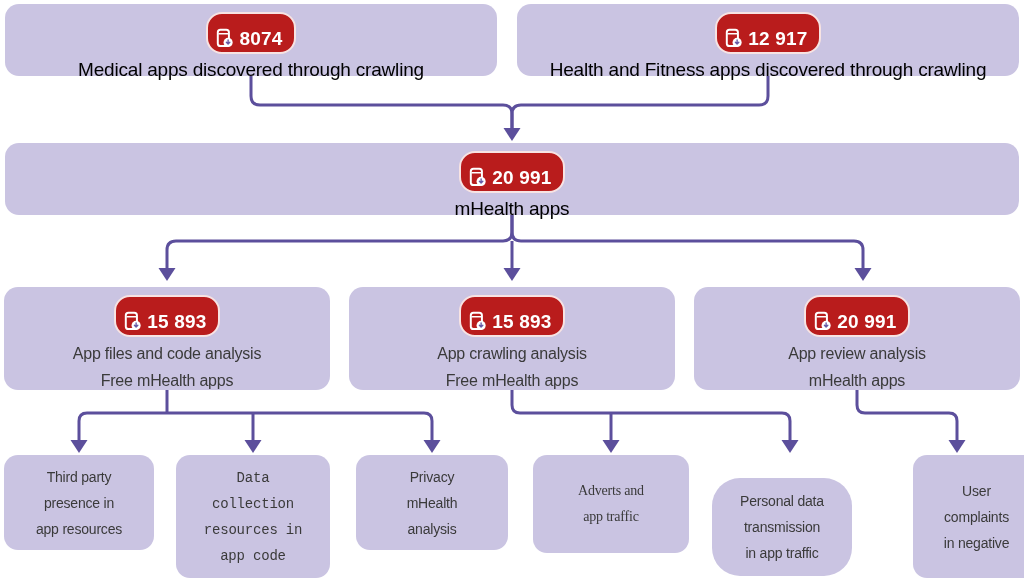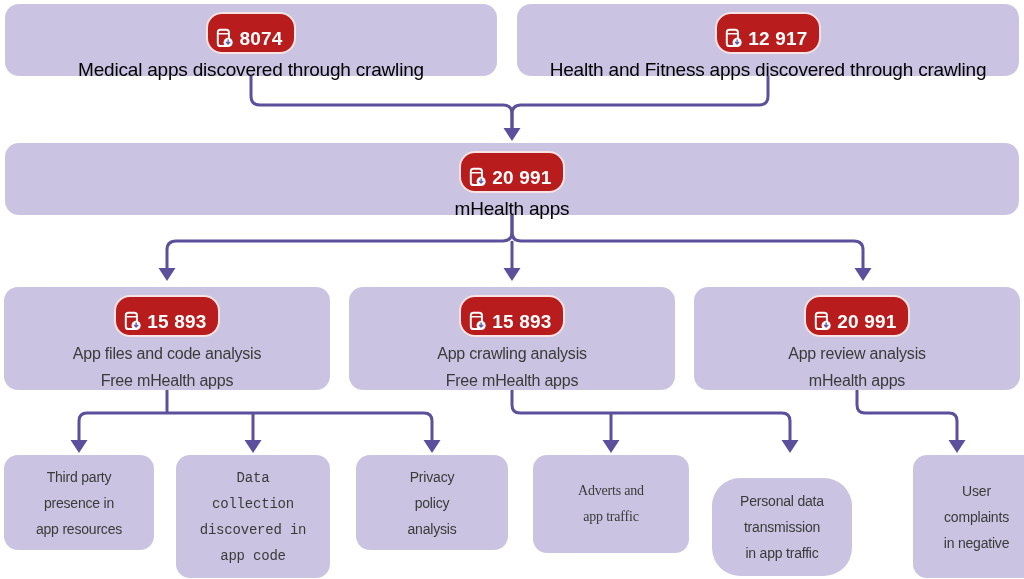--- a/index.html
+++ b/index.html
@@ -151,29 +151,29 @@
       <span class="line">Third party</span>
       <span class="line">presence in</span>
       <span class="line">app resources</span>
     </div>
   </div>
 
   <div class="node leaf" style="left:176px; top:455px; width:154px; height:123px;font-family:Liberation Mono, monospace;">
     <div>
       <span class="line">Data</span>
       <span class="line">collection</span>
-      <span class="line">discovered in</span>
+      <span class="line">resources in</span>
       <span class="line">app code</span>
     </div>
   </div>
 
   <div class="node leaf" style="left:356px; top:455px; width:152px; height:95px;">
     <div>
       <span class="line">Privacy</span>
-      <span class="line">policy</span>
+      <span class="line">mHealth</span>
       <span class="line">analysis</span>
     </div>
   </div>
 
   <div class="node leaf" style="left:533px; top:455px; width:156px; height:98px;font-family:Liberation Serif, serif;">
     <div>
       <span class="line">Adverts and</span>
       <span class="line">app traffic</span>
     </div>
   </div>

